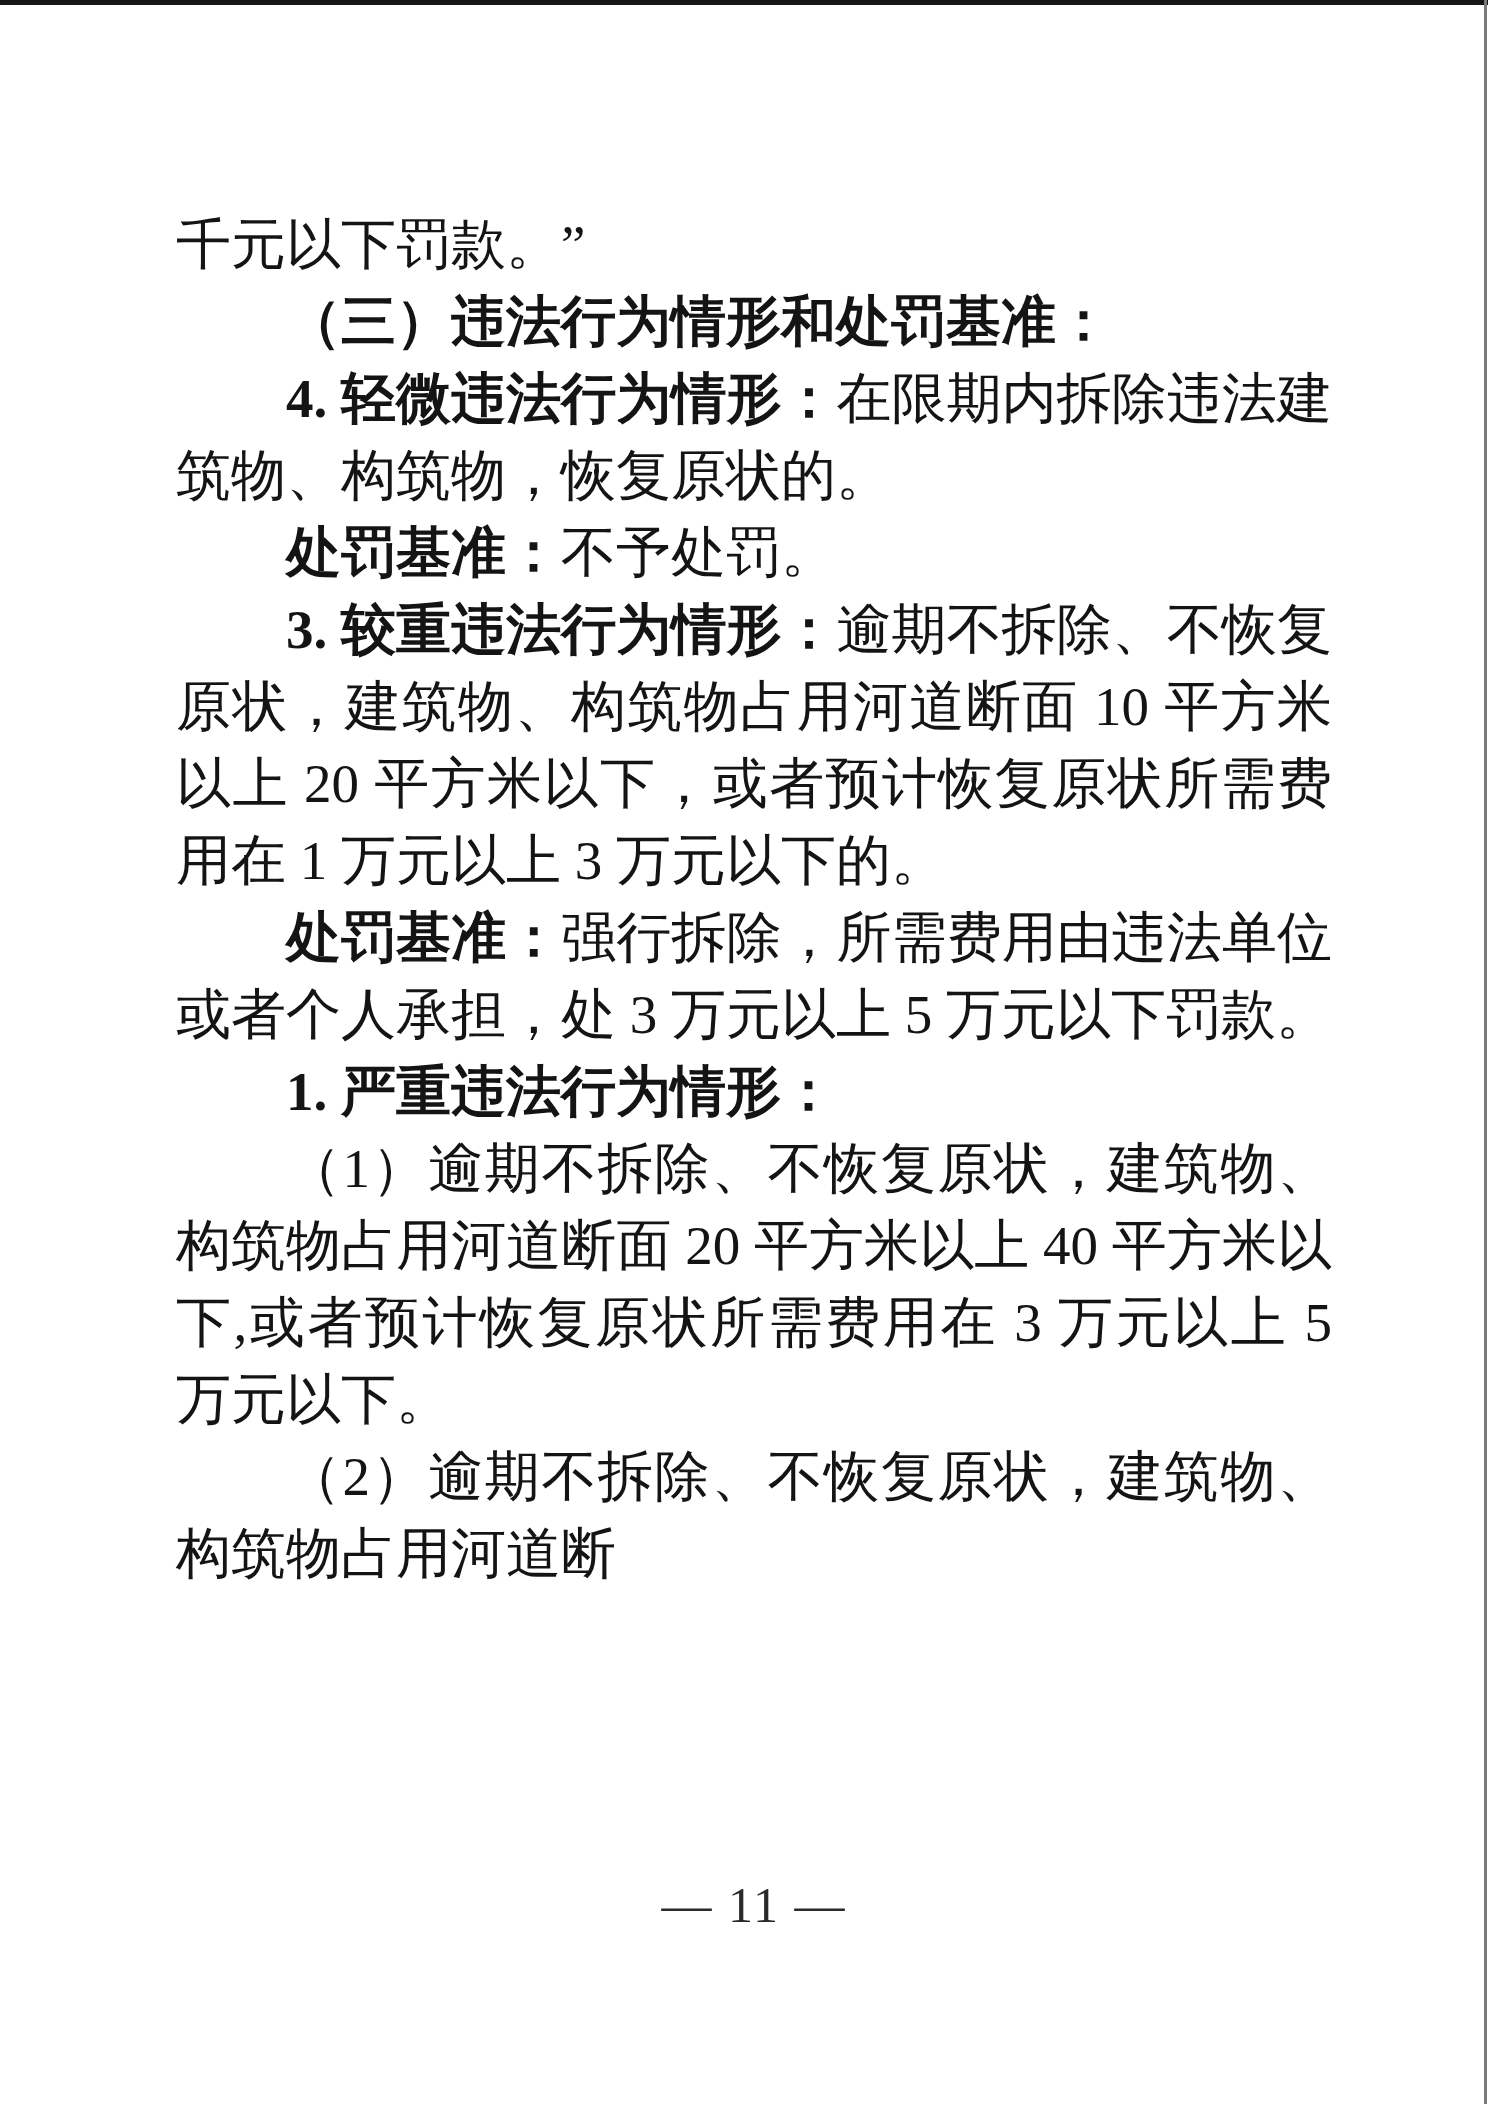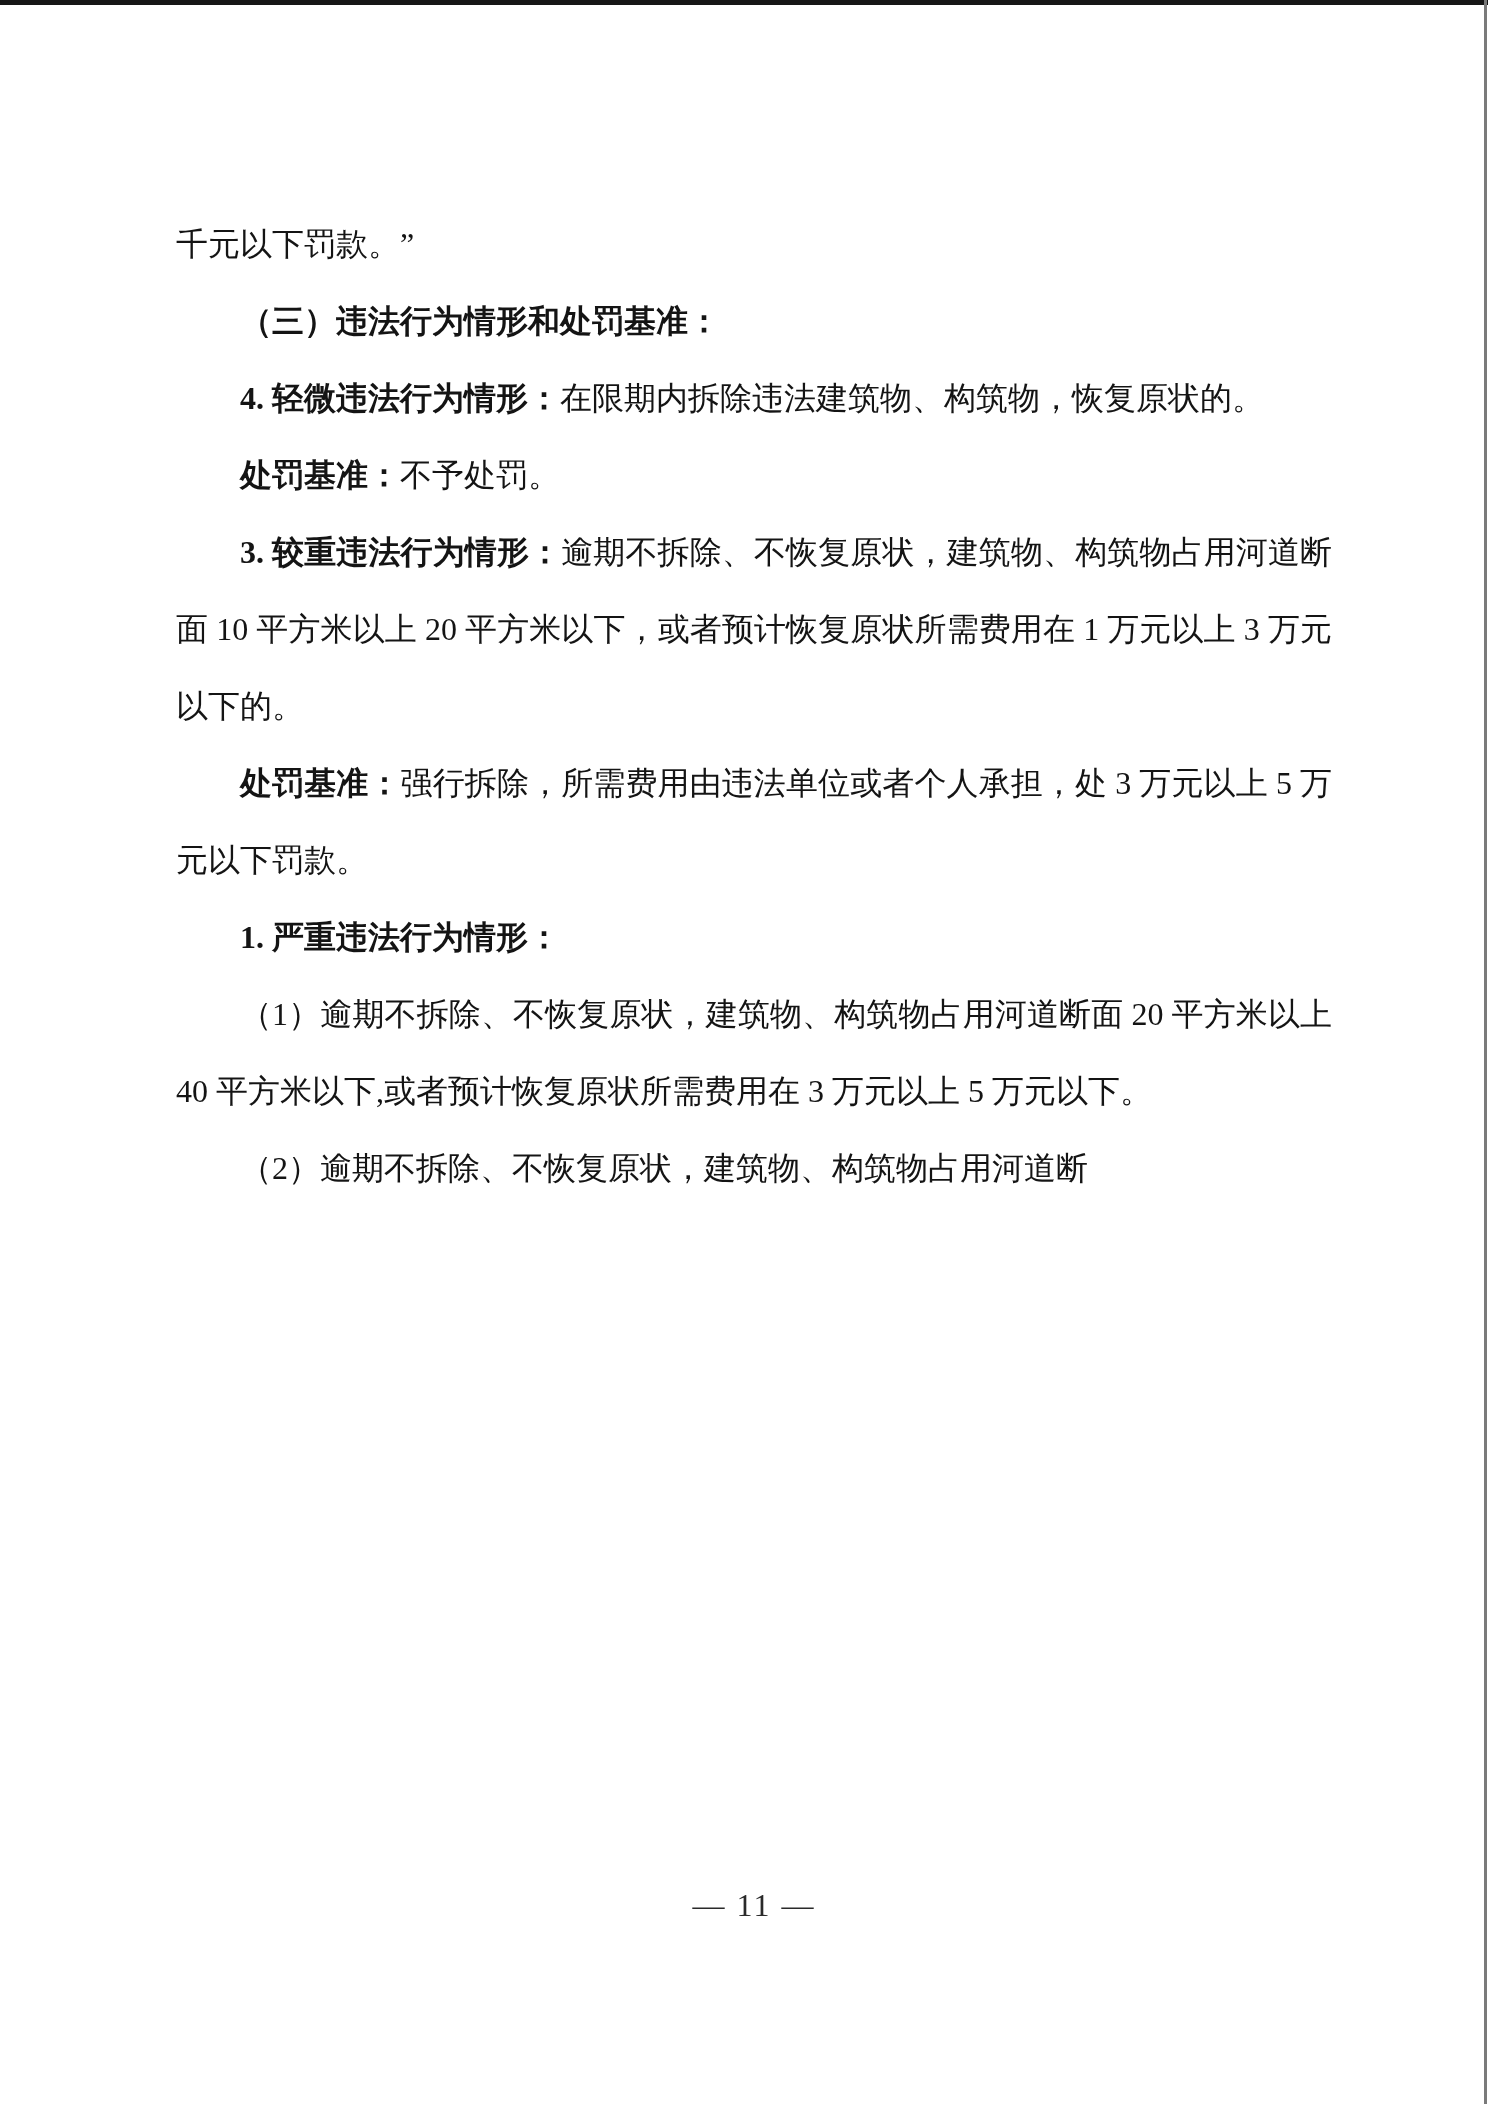--- a/index.html
+++ b/index.html
@@ -21,40 +21,40 @@
     position: absolute;
     top: 0; right: 1px;
     width: 3px; height: 2104px;
     background: #7a7a7a;
   }
   .doc {
     position: absolute;
     left: 176px;
     top: 206px;
     width: 1156px;
-    font-size: 32px;
+    font-size: 55px;
     line-height: 77px;
     color: #141414;
     text-align: justify;
     text-justify: inter-ideograph;
   }
   .doc p {
     margin: 0;
     padding: 0;
     text-indent: 2em;
   }
   .doc p.no-indent { text-indent: 0; }
   .lead { font-weight: 700; }
   .page-footer {
     position: absolute;
     top: 1882px;
     left: 176px;
     width: 1156px;
     text-align: center;
-    font-size: 32px;
+    font-size: 50px;
     line-height: 46px;
     color: #2a2a2a;
     letter-spacing: 2px;
   }
 </style>
 </head>
 <body>
 
 <div class="top-edge-bar"></div>
 <div class="page-right-edge"></div>

